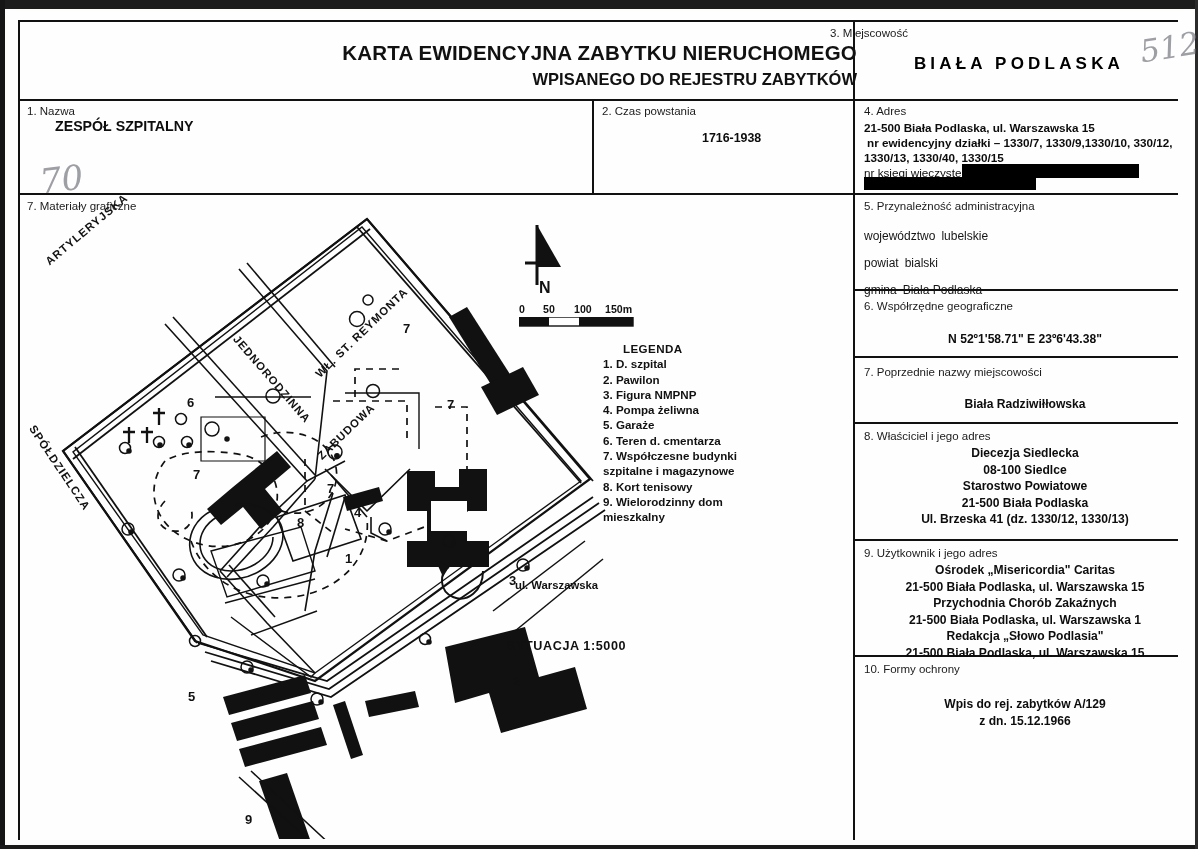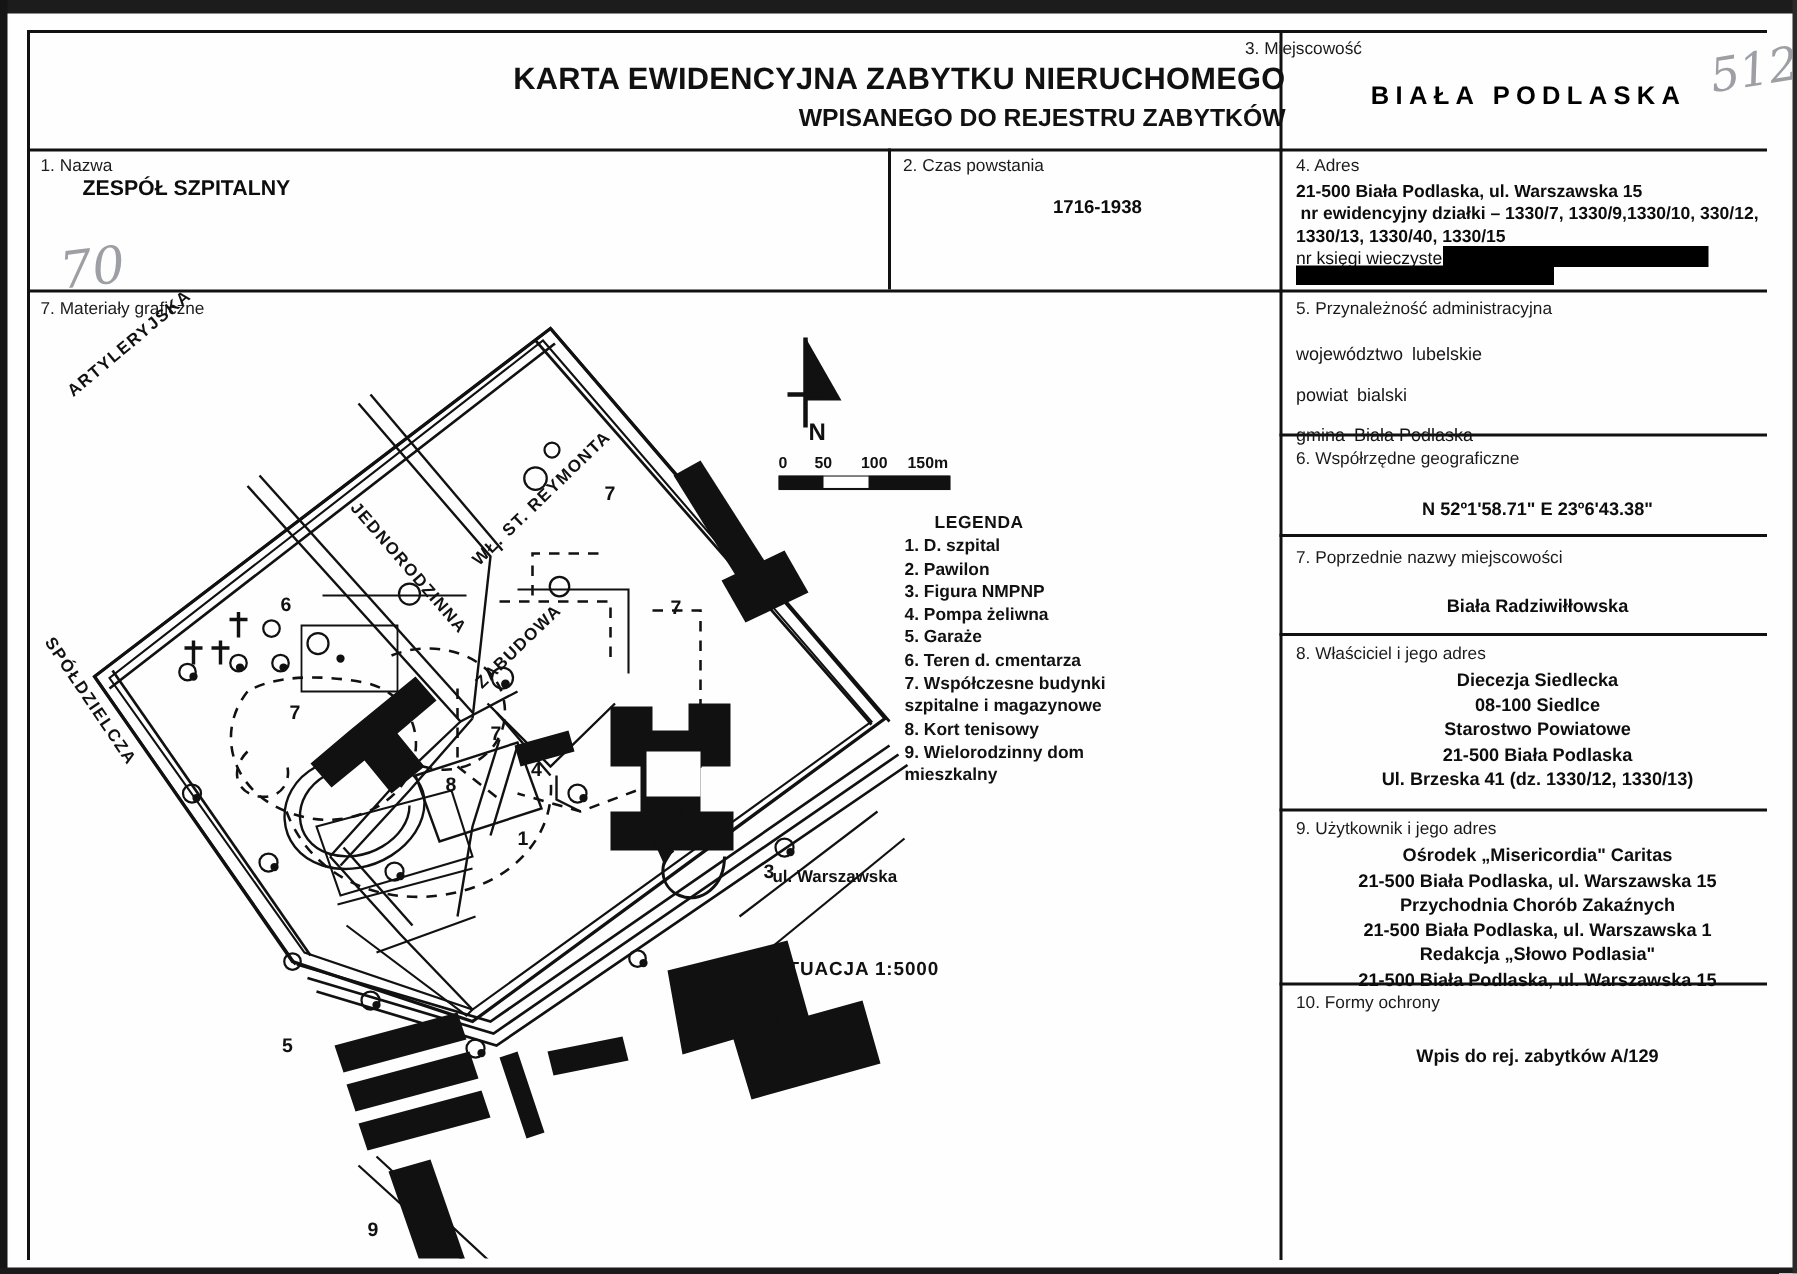--- a/index.html
+++ b/index.html
@@ -169,20 +169,21 @@
       <div>21-500 Biała Podlaska, ul. Warszawska 15</div>
       <div>Przychodnia Chorób Zakaźnych</div>
       <div>21-500 Biała Podlaska, ul. Warszawska 1</div>
       <div>Redakcja „Słowo Podlasia"</div>
       <div>21-500 Biała Podlaska, ul. Warszawska 15</div>
     </div>
 
     <div class="fld-num" style="top:652px; left:857px;">10. Formy ochrony</div>
     <div class="ctr-block" style="top:685px;">
       <div>Wpis do rej. zabytków A/129</div>
+      <div>z dn. 15.12.1966</div>
     </div>
 
     <div class="fld-num" style="top:189px; left:20px;">7. Materiały graficzne</div>
 
     <div id="map">
 
       <svg width="840" height="628" viewBox="0 0 840 628">
         <g fill="none" stroke="#111" stroke-width="2.2">
 
           <path d="M352,8 L575,268 L300,470 L180,430 L48,240 Z"></path>

